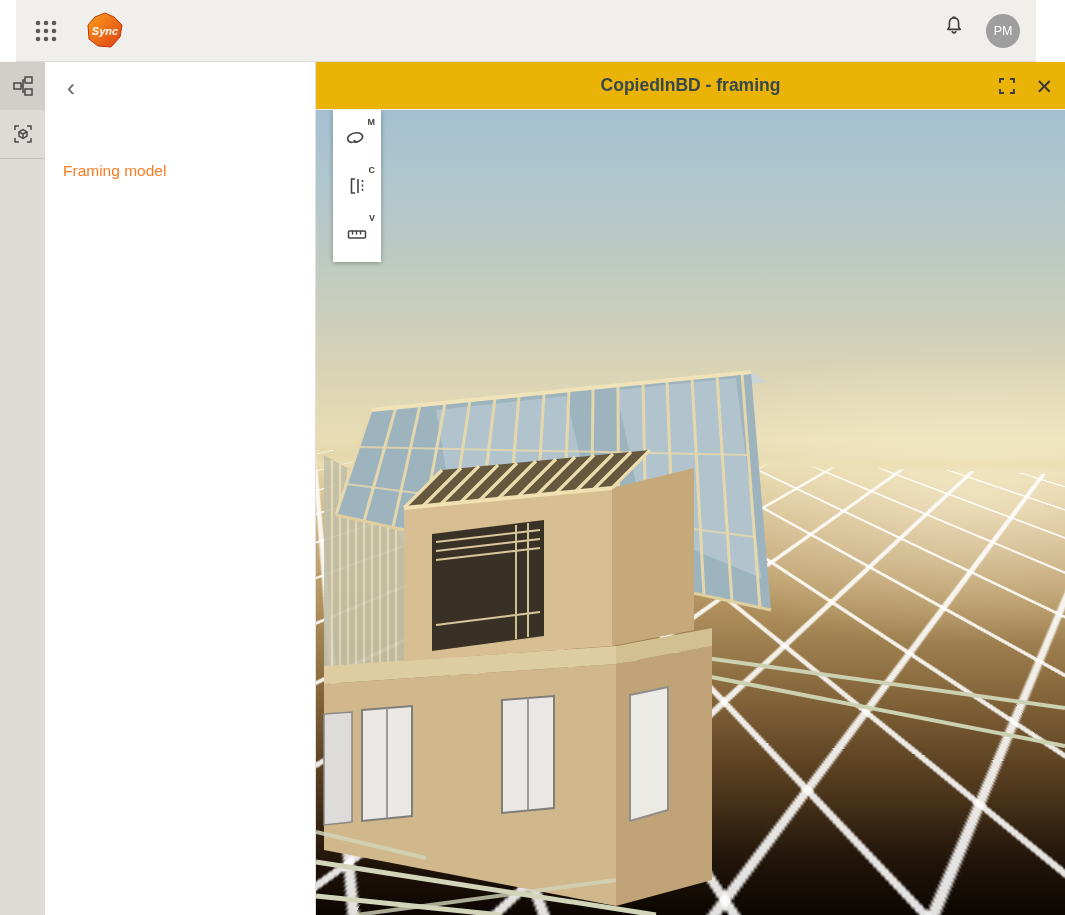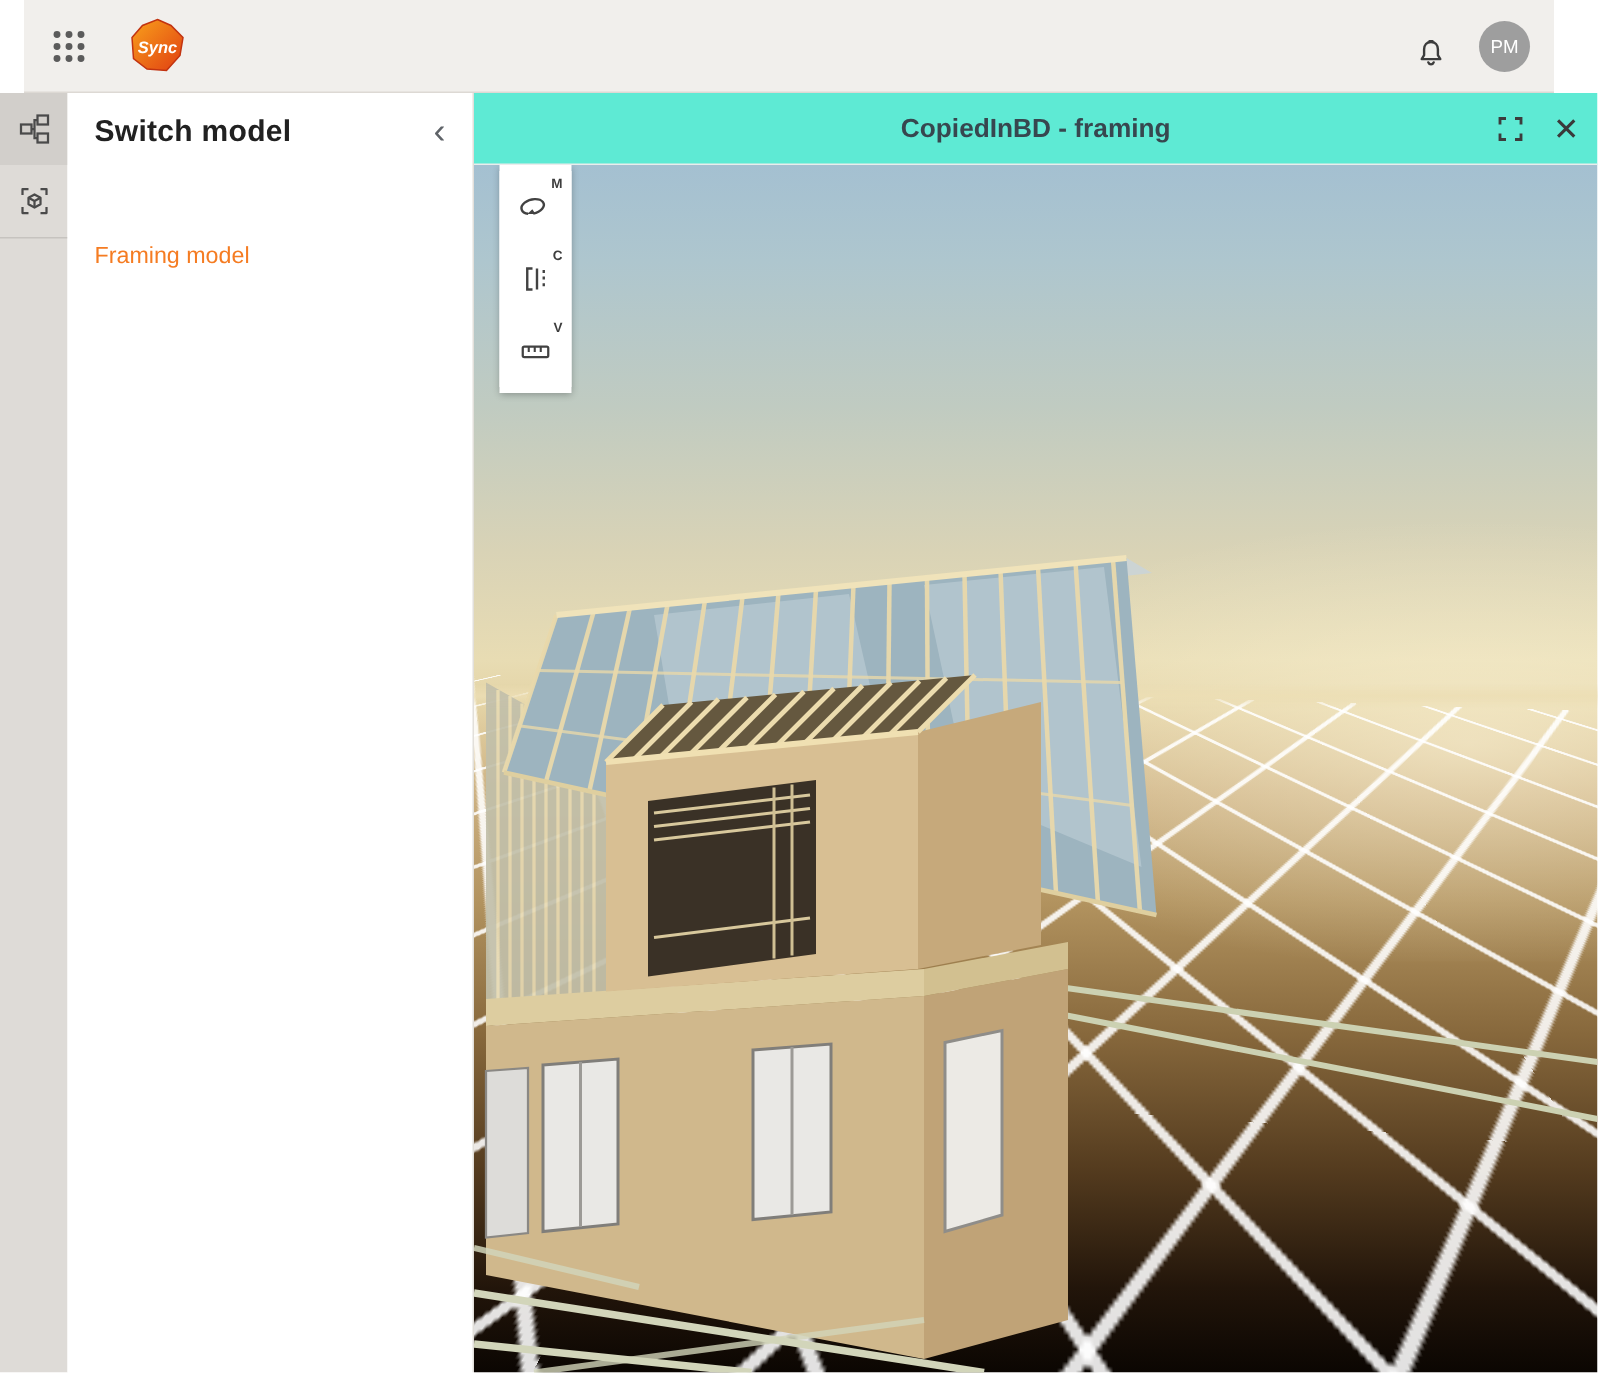--- a/index.html
+++ b/index.html
@@ -7,21 +7,21 @@
   body { font-family: "Liberation Sans", sans-serif; background: #fff; overflow: hidden; position: relative; }
   button { font-family: inherit; }
 
   
   .topbar { position: absolute; left: 0; top: 0; width: 1020px; height: 62px;
             background: #f1efec; border-bottom: 1px solid #ddd9d4;
             display: flex; align-items: center; margin-left: 16px; }
   .apps-btn { width: 40px; height: 40px; margin-left: 10px; border: none; background: transparent;
               display: flex; align-items: center; justify-content: center; cursor: pointer; border-radius: 50%; }
   .logo-wrap { margin-left: 20px; display: flex; align-items: center; cursor: pointer; }
-  .topbar-right { margin-left: auto; display: flex; align-items: flex-end; gap: 20px; padding-right: 16px; }
+  .topbar-right { margin-left: auto; display: flex; align-items: flex-start; gap: 20px; padding-right: 16px; }
   .icon-btn { border: none; background: transparent; cursor: pointer;
               display: flex; align-items: center; justify-content: center; }
   .avatar { width: 34px; height: 34px; border-radius: 50%; background: #9e9e9e; color: #fff;
             font-size: 12.5px; display: flex; align-items: center; justify-content: center; cursor: pointer; }
 
   
   .left-rail { position: absolute; left: 0; top: 62px; width: 45px; height: 853px; background: #deDCd8;
                background: #deDbd7; }
   .rail-cell { width: 45px; height: 48px; border: none; background: transparent; cursor: pointer;
                display: flex; align-items: center; justify-content: center; }
@@ -34,21 +34,21 @@
   .sidebar-header { height: 52px; display: flex; align-items: center; padding: 0 14px 0 18px; }
   .sidebar-title { font-size: 20px; font-weight: bold; color: #212121; flex: 1; letter-spacing: .2px; }
   .collapse-btn { border: none; background: none; cursor: pointer; font-size: 24px; color: #5f6368;
                   line-height: 1; padding: 0 4px; }
   .sidebar-item { height: 34px; display: flex; align-items: center; padding-left: 18px;
                   font-size: 15.5px; color: #4a4a4a; cursor: pointer; }
   .sidebar-item.active { color: #f57c22; margin-top: 40px; }
 
   
   .main { position: absolute; left: 316px; top: 62px; width: 749px; height: 853px; }
-  .main-header { position: relative; height: 48px; background: #5eead4; border-bottom: 1px solid #ececec;
+  .main-header { position: relative; height: 48px; background: #eab308; border-bottom: 1px solid #ececec;
                  display: flex; align-items: center; justify-content: center; }
   .main-title { font-size: 17.5px; font-weight: bold; color: #37474f; }
   .header-actions { position: absolute; right: 12px; top: 0; height: 48px; display: flex; align-items: center; gap: 18px; }
   .close-glyph { font-size: 21px; color: #3a3a3a; line-height: 1; }
 
   .viewer { position: absolute; left: 0; top: 48px; width: 749px; height: 805px; overflow: hidden;
     background: linear-gradient(180deg,
       #a4c0d1 0%, #aec6ce 8%, #c0cbc1 20%, #d9d3b6 32%, #e8dcb3 41%, #e3d2a4 45%,
       #cdb182 52%, #b2935f 61%, #87683c 72%, #553c1f 83%, #22150a 93%, #0b0602 100%); }
   .sun-glow { position: absolute; left: 30%; top: 26%; width: 90%; height: 40%; pointer-events: none;
@@ -131,21 +131,20 @@
       <path d="M3 7 V3 h4 M15 3 h4 v4 M19 15 v4 h-4 M7 19 H3 v-4"></path>
       <path d="M11 6.6 l4 2.2 v4.4 l-4 2.2 l-4 -2.2 V8.8 Z"></path>
       <path d="M11 11 v4.4 M7 8.8 l4 2.2 l4 -2.2"></path>
     </svg>
   </button>
   <div class="rail-divider"></div>
 </nav>
 
 <aside class="sidebar">
   <div class="sidebar-header">
-    <h2 class="sidebar-title">Switch model</h2>
     <button class="collapse-btn">
       <span>‹</span>
     </button>
   </div>
   <div class="sidebar-item active">Framing model</div>
 </aside>
 
 <main class="main">
   <div class="main-header">
     <h1 class="main-title">CopiedInBD - framing</h1>

